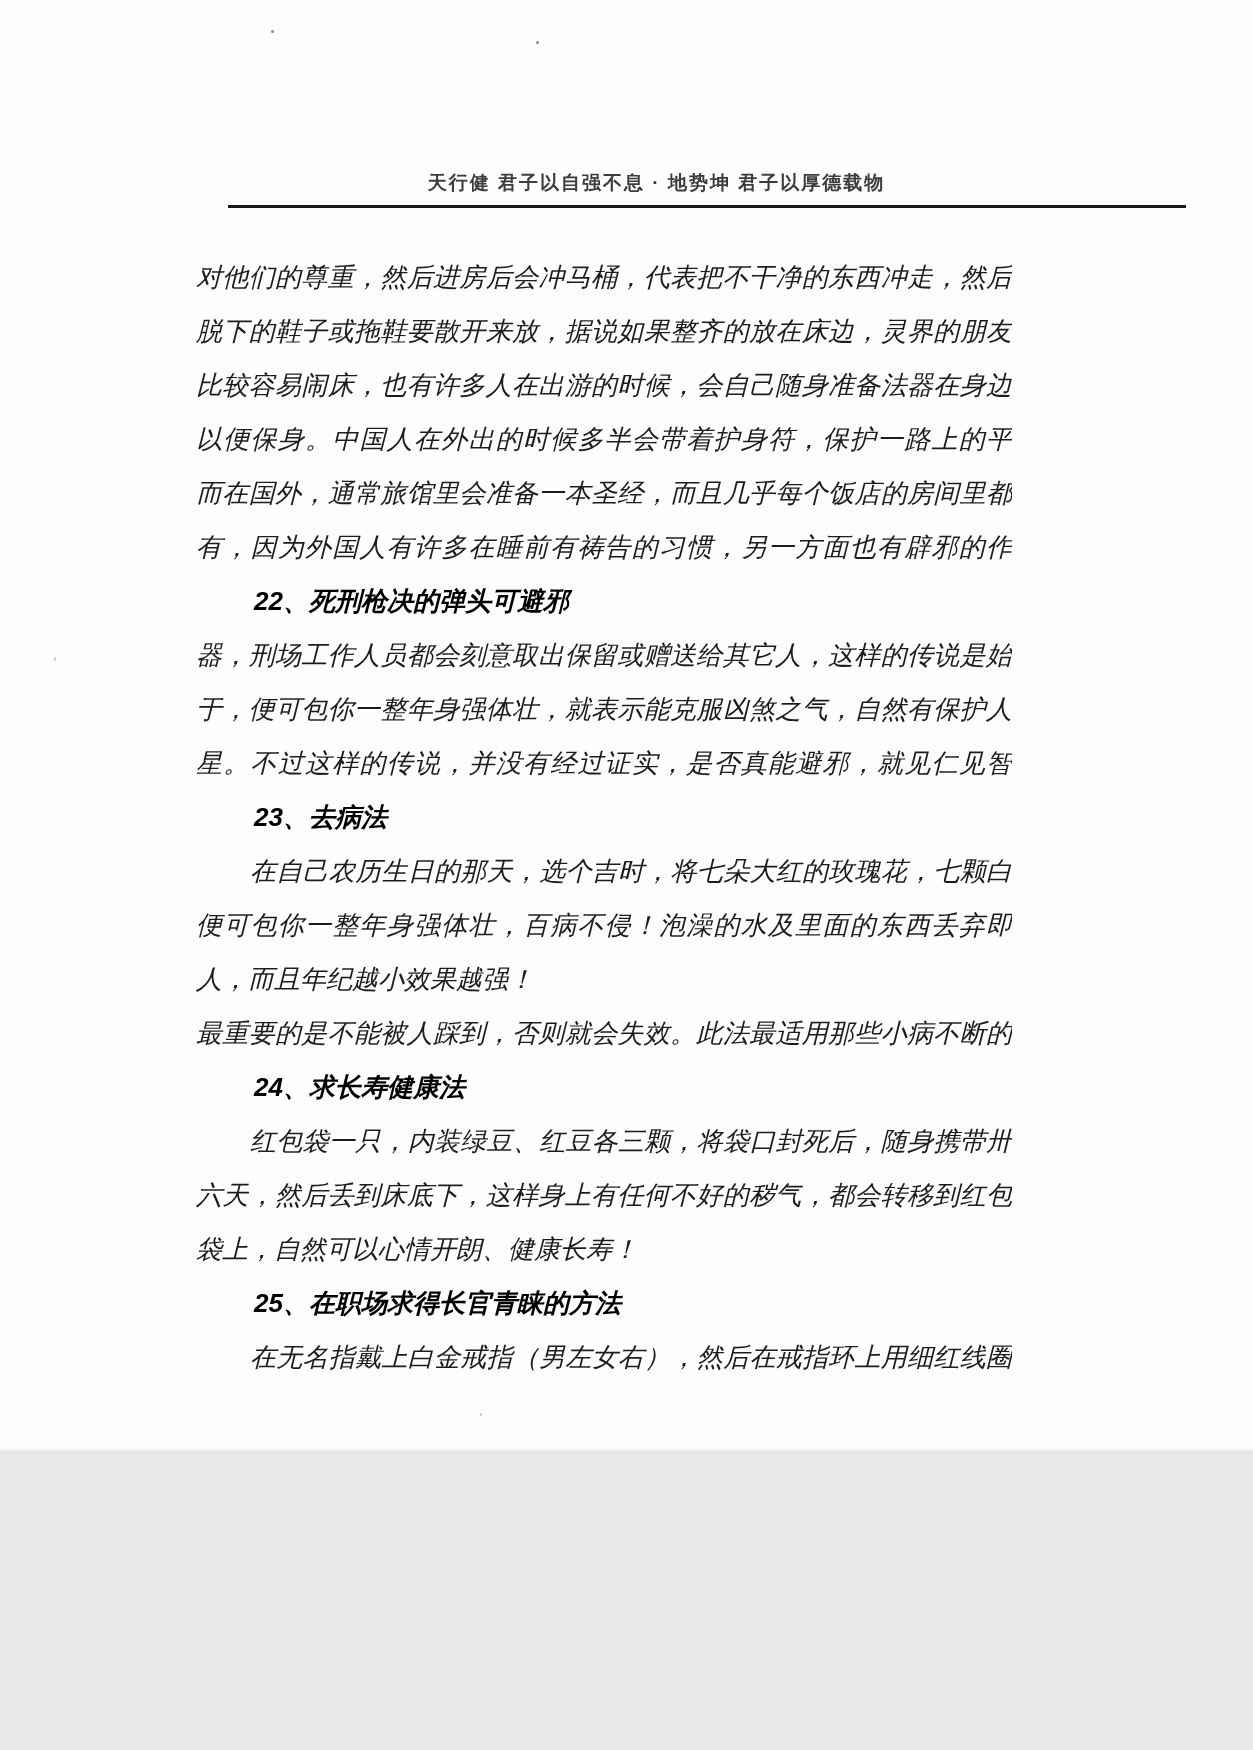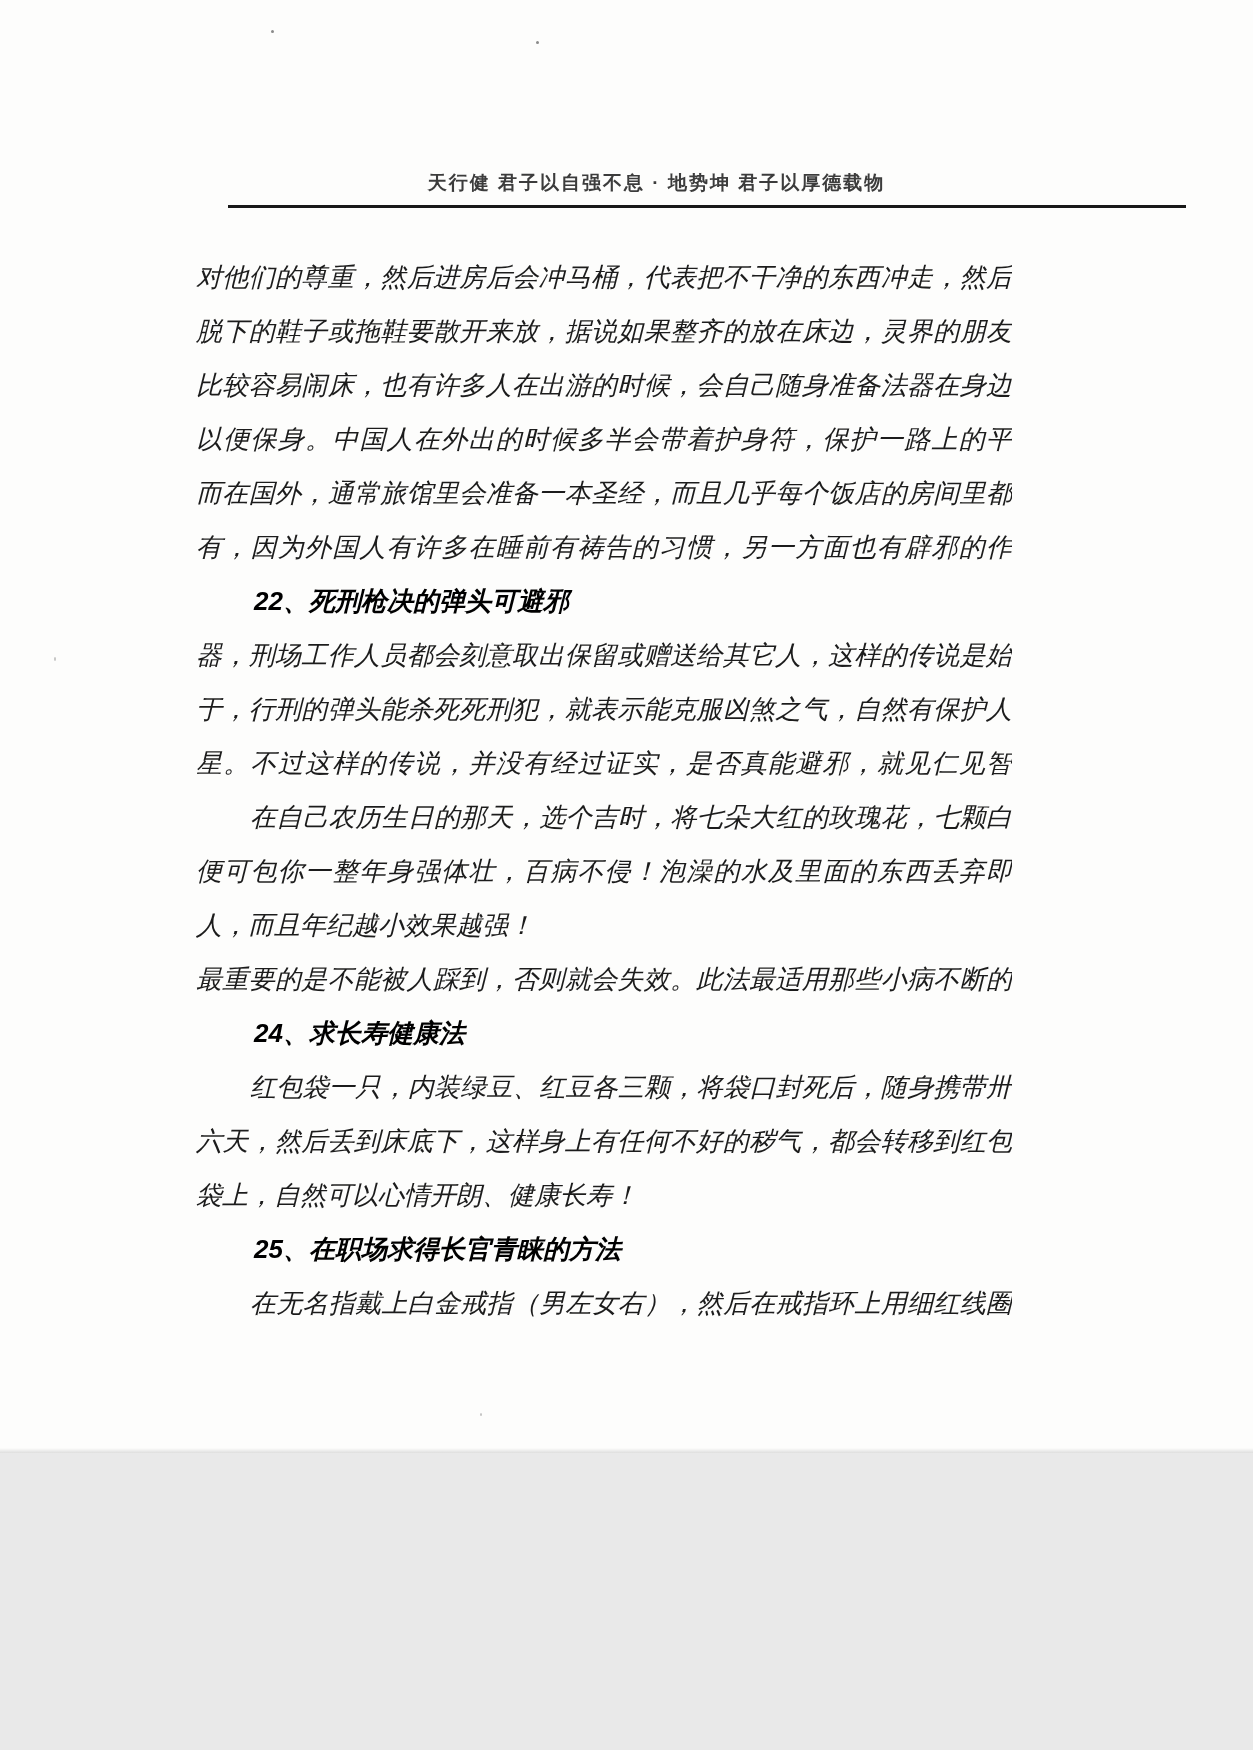--- a/index.html
+++ b/index.html
@@ -114,22 +114,23 @@
 
   <div class="body-text">
     <div class="line j">对他们的尊重，然后进房后会冲马桶，代表把不干净的东西冲走，然后</div>
     <div class="line j">脱下的鞋子或拖鞋要散开来放，据说如果整齐的放在床边，灵界的朋友</div>
     <div class="line j">比较容易闹床，也有许多人在出游的时候，会自己随身准备法器在身边</div>
     <div class="line j">以便保身。中国人在外出的时候多半会带着护身符，保护一路上的平安，</div>
     <div class="line j">而在国外，通常旅馆里会准备一本圣经，而且几乎每个饭店的房间里都</div>
     <div class="line j">有，因为外国人有许多在睡前有祷告的习惯，另一方面也有辟邪的作用。</div>
     <div class="line heading">22、死刑枪决的弹头可避邪</div>
     <div class="line j">器，刑场工作人员都会刻意取出保留或赠送给其它人，这样的传说是始</div>
-    <div class="line j">于，行刑的弹头能杀死死刑犯，就表示能克服凶煞之气，自然有保护人</div>
+    <div class="line j">于，便可包你一整年身强体壮，就表示能克服凶煞之气，自然有保护人</div>
     <div class="line j">星。不过这样的传说，并没有经过证实，是否真能避邪，就见仁见智了。</div>
+    <div class="line heading">23、去病法</div>
     <div class="line j indent">在自己农历生日的那天，选个吉时，将七朵大红的玫瑰花，七颗白</div>
     <div class="line j">便可包你一整年身强体壮，百病不侵！泡澡的水及里面的东西丢弃即可，</div>
     <div class="line l">人，而且年纪越小效果越强！</div>
     <div class="line j">最重要的是不能被人踩到，否则就会失效。此法最适用那些小病不断的</div>
     <div class="line heading">24、求长寿健康法</div>
     <div class="line j indent">红包袋一只，内装绿豆、红豆各三颗，将袋口封死后，随身携带卅</div>
     <div class="line j">六天，然后丢到床底下，这样身上有任何不好的秽气，都会转移到红包</div>
     <div class="line l">袋上，自然可以心情开朗、健康长寿！</div>
     <div class="line heading">25、在职场求得长官青睐的方法</div>
     <div class="line j indent">在无名指戴上白金戒指（男左女右），然后在戒指环上用细红线圈</div>

